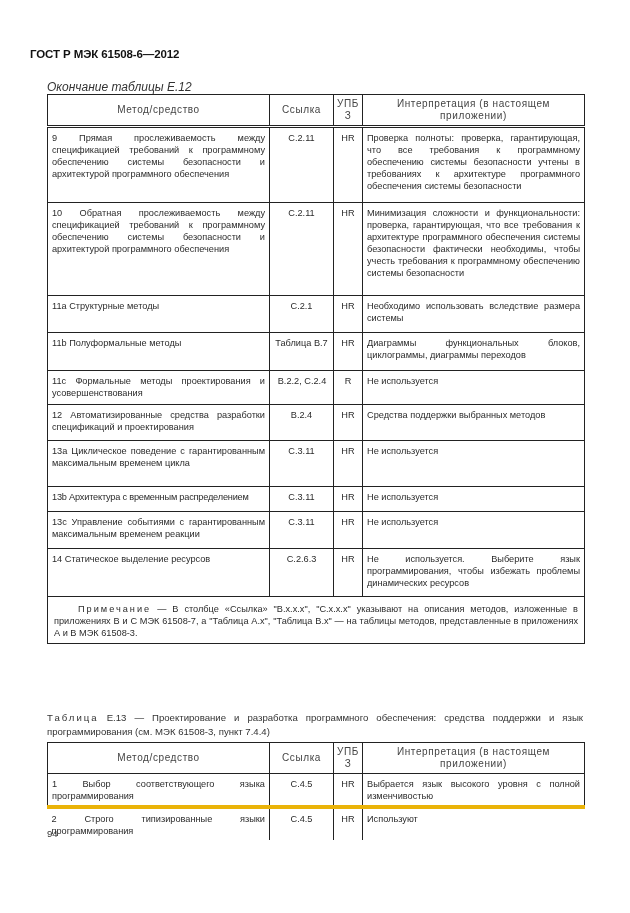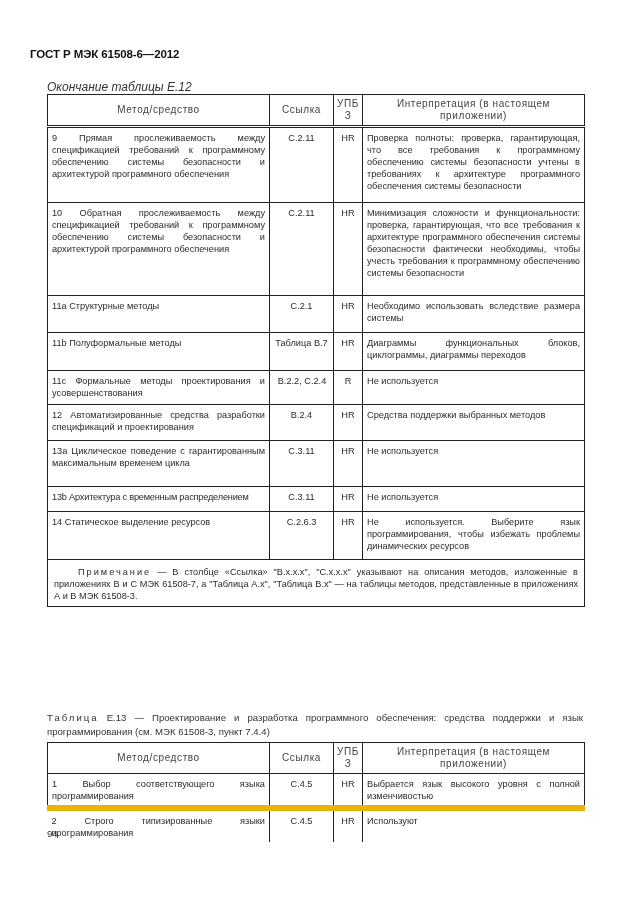--- a/index.html
+++ b/index.html
@@ -11,21 +11,21 @@
   table.t td, table.t th { border: 1px solid #222; vertical-align: top; padding: 4px 4px 3px 4px; word-wrap: break-word; }
   table.t th { font-weight: normal; font-size: 10px; letter-spacing: 0.6px; color: #444; text-align: center; vertical-align: middle; padding: 3px 2px; }
   table.t thead tr:last-child th { border-bottom: 3px double #222; }
   td.m { text-align: justify; }
   td.c { text-align: center; }
   td.i { text-align: justify; }
   .note { text-align: justify; padding: 6px 6px 4px 6px !important; }
   .note-lead { letter-spacing: 2px; }
   .t2-caption { position: absolute; left: 47px; top: 711px; width: 536px; font-size: 9.6px; line-height: 14px; text-align: justify; color: #333; }
   .spaced { letter-spacing: 2px; }
-  table.t2 td { border-bottom: 6px solid #eab308; }
+  table.t2 td { border-bottom: 4px solid #eab308; }
   table.t2 tr.open td { border-bottom: none; }
   .page-num { position: absolute; left: 47px; top: 828px; font-size: 9.6px; color: #333; }
 </style>
 </head>
 <body>
 
 <div class="doc-header">ГОСТ Р МЭК 61508-6—2012</div>
 <div class="caption">Окончание таблицы Е.12</div>
 
 <table class="t" style="top:94px; width:537px;">
@@ -85,20 +85,26 @@
       <td class="c">С.3.11</td>
       <td class="c">HR</td>
       <td class="i">Не используется</td>
     </tr>
     <tr style="height:25px;">
       <td class="m" style="white-space:nowrap;letter-spacing:-0.2px;">13b Архитектура с временным распределением</td>
       <td class="c">С.3.11</td>
       <td class="c">HR</td>
       <td class="i">Не используется</td>
     </tr>
+    <tr style="height:37px;">
+      <td class="m">13c Управление событиями с гарантированным максимальным временем реакции</td>
+      <td class="c">С.3.11</td>
+      <td class="c">HR</td>
+      <td class="i">Не используется</td>
+    </tr>
     <tr style="height:48px;">
       <td class="m">14 Статическое выделение ресурсов</td>
       <td class="c">С.2.6.3</td>
       <td class="c">HR</td>
       <td class="i">Не используется. Выберите язык программирования, чтобы избежать проблемы динамических ресурсов</td>
     </tr>
     <tr style="height:43px;">
       <td colspan="4" class="note"><span style="display:inline-block;width:24px;"></span><span class="note-lead">Примечание</span><span> — В столбце «Ссылка» "В.х.х.х", "С.х.х.х" указывают на описания методов, изложенные в приложениях В и С МЭК 61508-7, а "Таблица А.х", "Таблица В.х" — на таблицы методов, представленные в приложениях А и В МЭК 61508-3.</span></td>
     </tr>
   </tbody>

